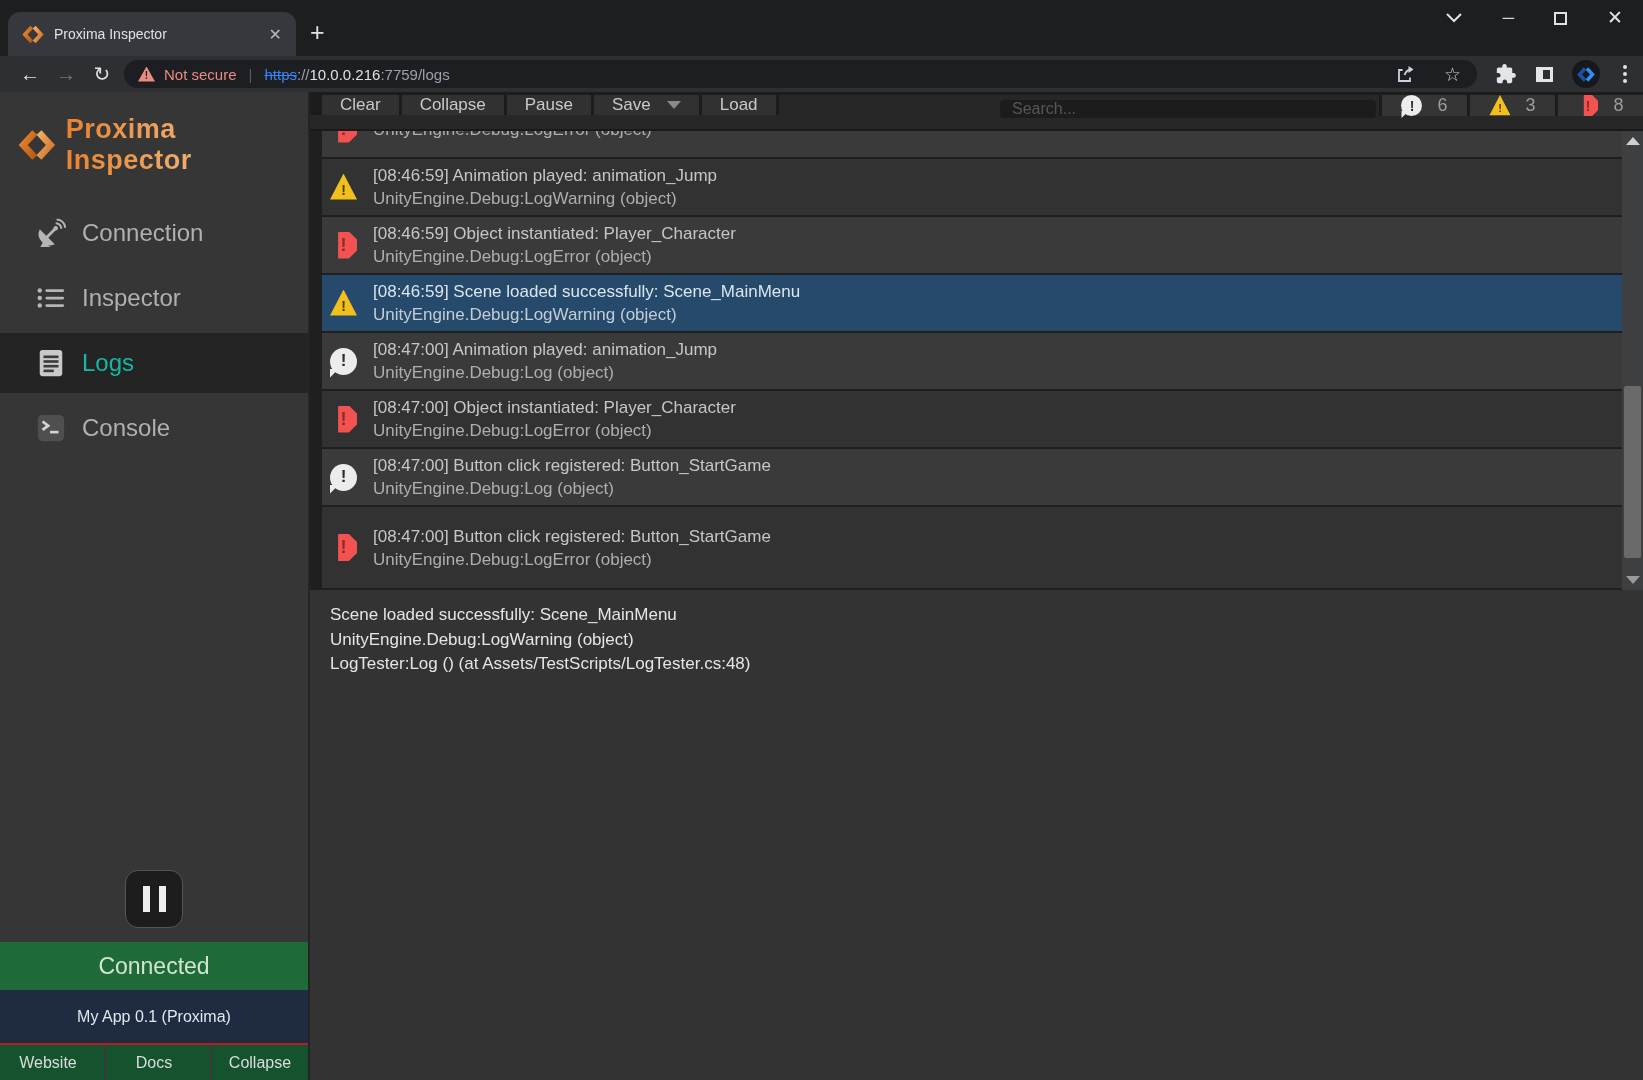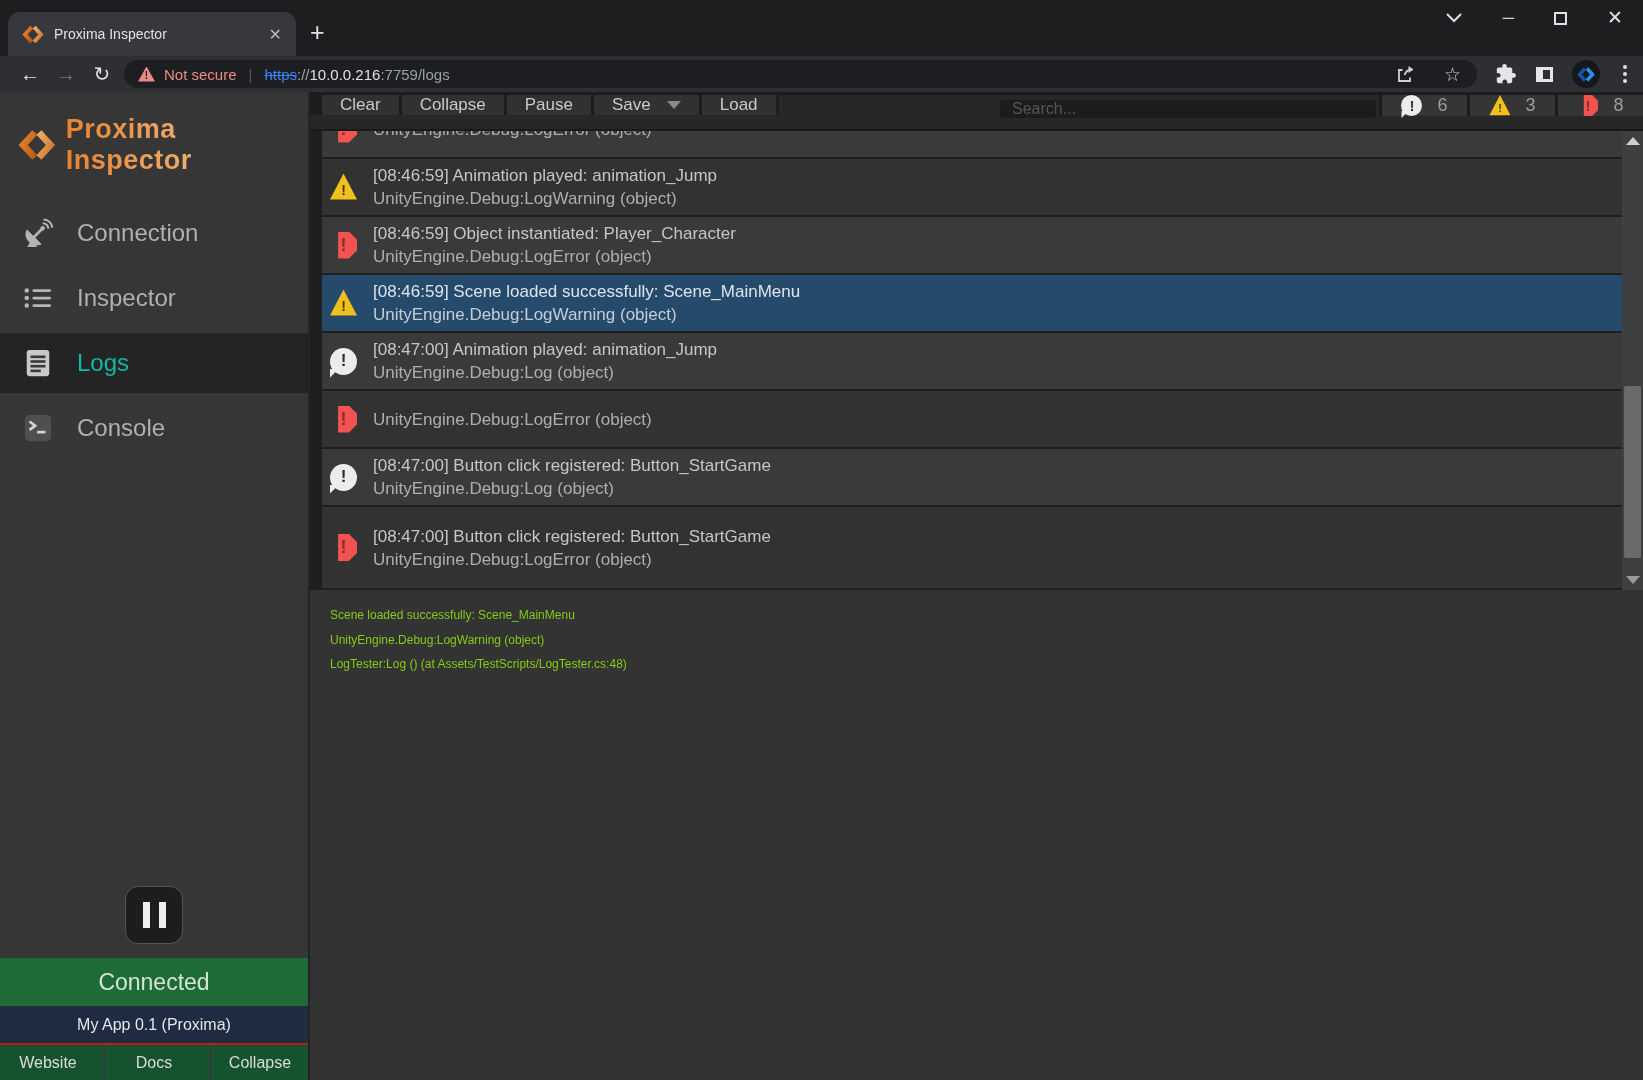--- a/index.html
+++ b/index.html
@@ -47,31 +47,31 @@
   .page { display:flex; height:988px; }
 
   
   .sidebar { width:310px; background:#363636; display:flex; flex-direction:column; flex:none;
              border-right:2px solid #242424; }
   .logo-row { display:flex; align-items:center; gap:10px; padding:22px 0 6px 18px; }
   .logo-text { font-size:27px; font-weight:600; letter-spacing:.5px;
                background:linear-gradient(90deg,#e8832f 0%,#efb074 55%,#f6e3c4 100%);
                -webkit-background-clip:text; background-clip:text; color:transparent; }
   .snav { margin-top:16px; display:flex; flex-direction:column; }
-  .nav-item { display:flex; align-items:center; gap:24px; height:60px; padding-left:23px;
+  .nav-item { display:flex; align-items:center; gap:16px; height:60px; padding-left:36px;
               color:#b0b0b0; font-size:24px; margin-top:5px; cursor:default; }
   .nav-item.active { background:#242424; color:#14b8a6; }
   .side-spacer { flex:1; }
   .pause-wrap { display:flex; justify-content:center; margin-bottom:14px; }
   .pause-btn { width:58px; height:58px; background:#1d1d1d; border:1px solid #555;
                border-radius:13px; display:flex; align-items:center; justify-content:center; gap:9px; }
   .pause-bar { width:7px; height:26px; background:#efefef; }
   .status-connected { height:48px; background:#1e6b38; color:#d3e4d3; display:flex;
                       align-items:center; justify-content:center; font-size:23px; flex:none; }
-  .status-app { height:37px; background:#1f2b40; color:#e3e7ec; display:flex;
+  .status-app { height:53px; background:#1f2b40; color:#e3e7ec; display:flex;
                 align-items:center; justify-content:center; font-size:16px; flex:none; }
   .side-footer { height:37px; background:#14532d; border-top:2px solid #b91c1c; display:flex; flex:none;gap:8px; }
   .f-item { flex:1; display:flex; align-items:center; justify-content:center; color:#dcdcdc;
             font-size:16px; border-left:2px solid #3a3a3a; }
   .f-item:first-child { border-left:none; }
 
   
   .main { flex:1; background:#333; display:flex; flex-direction:column; min-width:0; }
   .toolbar { height:39px; background:#272727; border-top:3px solid #1c1c1c;
              border-bottom:2px solid #1a1a1a; display:flex; align-items:flex-start; }
@@ -123,21 +123,21 @@
            border-left:7px solid transparent; border-right:7px solid transparent;
            border-bottom:8px solid #cfcfcf; }
   .sb-down { position:absolute; bottom:6px; left:50%; transform:translateX(-50%); width:0; height:0;
              border-left:7px solid transparent; border-right:7px solid transparent;
              border-top:8px solid #9a9a9a; }
   .sb-thumb { position:absolute; top:255px; height:172px; left:2px; right:2px; background:#6a6a6a;
               border-radius:2px; }
 
   
   .detail { flex:1; padding:13px 20px; background:#333; }
-  .dline { color:#84cc16; font-size:12px; line-height:24.5px; white-space:nowrap; }
+  .dline { color:#e5e5e5; font-size:17px; line-height:24.5px; white-space:nowrap; }
 </style>
 </head>
 <body>
 
 <svg width="0" height="0" style="position:absolute">
   <defs>
     <linearGradient id="gL" x1="0" y1="0" x2="1" y2="1">
       <stop offset="0" stop-color="#e8832f"></stop>
         <stop offset="1" stop-color="#b85a10"></stop>
     </linearGradient>
@@ -338,20 +338,21 @@
             <div class="row odd">
               <span class="licon icon-info">!</span>
               <span class="lines">
                 <span class="l1">[08:47:00] Animation played: animation_Jump</span>
                 <span class="l2">UnityEngine.Debug:Log (object)</span>
               </span>
             </div>
             <div class="row even">
               <span class="licon icon-error">!</span>
               <span class="lines">
+                <span class="l1">[08:47:00] Object instantiated: Player_Character</span>
                 <span class="l2">UnityEngine.Debug:LogError (object)</span>
               </span>
             </div>
             <div class="row odd">
               <span class="licon icon-info">!</span>
               <span class="lines">
                 <span class="l1">[08:47:00] Button click registered: Button_StartGame</span>
                 <span class="l2">UnityEngine.Debug:Log (object)</span>
               </span>
             </div>

